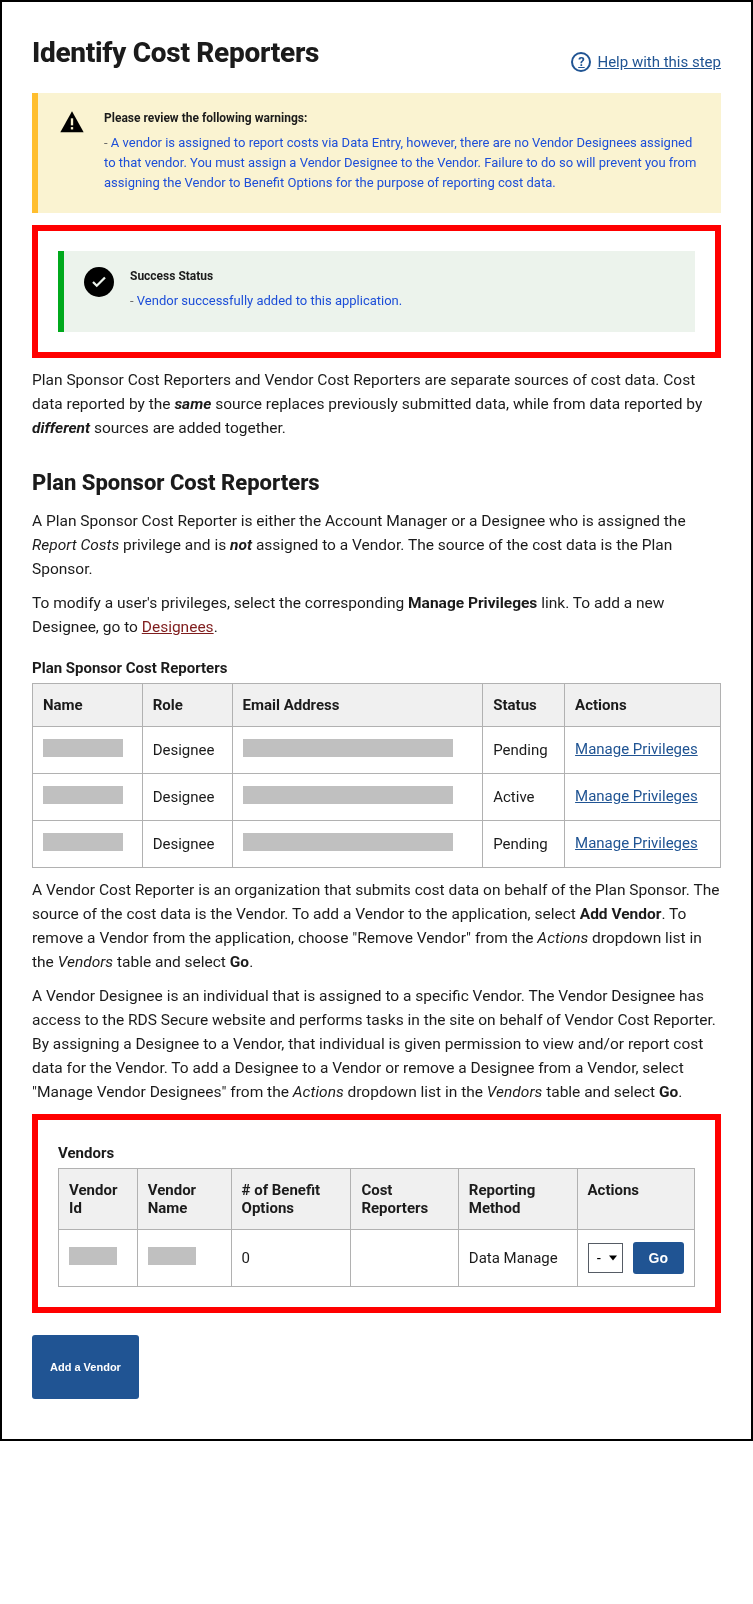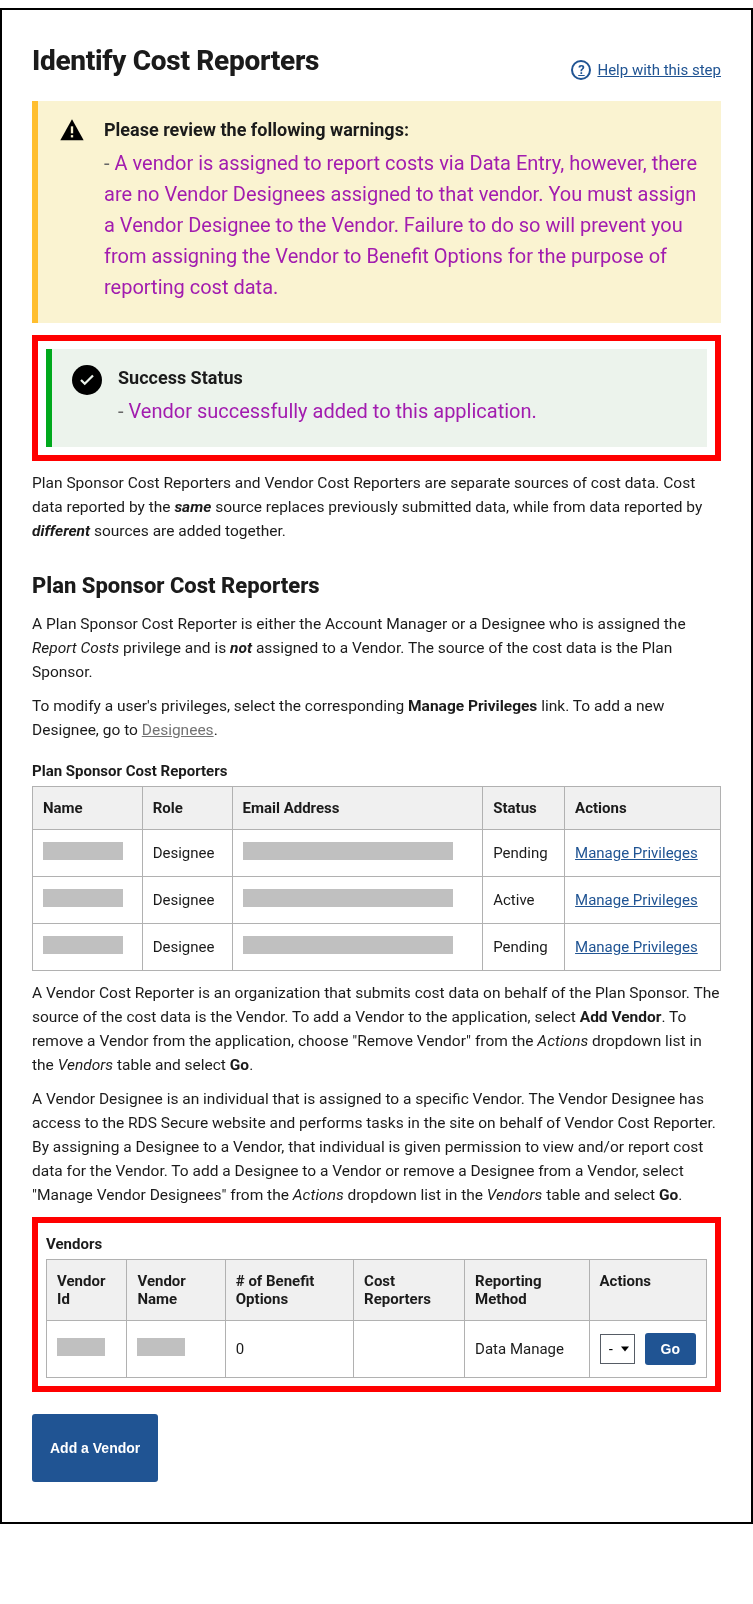--- a/index.html
+++ b/index.html
@@ -6,21 +6,21 @@
   body {
     margin: 0;
     padding: 0;
     font-family: -apple-system, "Segoe UI", Roboto, Arial, sans-serif;
     background: #fff;
     color: #1b1b1b;
   }
   .frame {
     width: 753px;
     border: 2px solid #000;
-    margin: 8px auto;
+    margin: 0 auto;
     padding: 28px 30px 40px 30px;
   }
   .header-row {
     display: flex;
     justify-content: space-between;
     align-items: center;
   }
   h1 { font-size: 28px; font-weight: 800; margin: 6px 0 24px 0; letter-spacing: -.3px;}
   .help-link { color: #205493; text-decoration: underline; font-size: 15px; display:flex; align-items:center; gap:6px;}
   .help-icon {
@@ -41,28 +41,28 @@
   .alert-success {
     background:#ecf3ec;
     border-left:6px solid #00a91c;
   }
   .alert-icon { flex:0 0 30px; font-size:24px; }
   .success-circle {
     width:30px; height:30px; background:#000; border-radius:50%;
     display:flex; align-items:center; justify-content:center;
   }
   .success-circle svg { width:18px; height:18px; }
-  .alert-title { font-weight:700; font-size:18px; margin:2px 0 8px 0;}
-  .alert-body { font-size:20px; line-height:1.55; color:#a21caf;}
+  .alert-title { font-weight:700; font-size:12px; margin:2px 0 8px 0;}
+  .alert-body { font-size:13px; line-height:1.55; color:#1d4ed8;}
   .alert-body::before { content:"-  "; color:#666;}
-  .highlight-red { border:6px solid #ff0000; padding:8px; margin-bottom:10px;}
+  .highlight-red { border:6px solid #ff0000; padding:20px; margin-bottom:10px;}
   p.body { font-size:15.5px; line-height:1.55; margin:10px 0;}
   em { }
   h2 { font-size:22px; font-weight:800; margin:30px 0 14px 0;}
-  a.inline { color:#737373; text-decoration:underline;}
+  a.inline { color:#7f1d1d; text-decoration:underline;}
   .table-caption { font-weight:700; font-size:15px; margin:20px 0 6px 0;}
   table {
     width:100%; border-collapse:collapse; font-size:15px;border-radius:23px;
   }
   th, td {
     border:1px solid #b1b1b1; padding:12px 10px; text-align:left; vertical-align:middle;
   }
   th { background:#f0f0f0; font-weight:700;}
   .redacted { background:#c0c0c0; height:18px; display:inline-block;}
   .action-link { color:#205493; text-decoration:underline; line-height:1.25; display:inline-block;}
@@ -72,21 +72,21 @@
     font-size:14px; appearance:none; position:relative;
   }
   .select-caret { position:relative; }
   .select-caret::after {
     content:""; position:absolute; right:6px; top:50%; transform:translateY(-50%);
     width:0; height:0; border-left:4px solid transparent; border-right:4px solid transparent;
     border-top:5px solid #000; pointer-events:none;
   }
   .btn {
     background:#205493; color:#fff; border:none; padding:26px 18px;
-    font-weight:700; font-size:14px; cursor:pointer; border-radius:3px;
+    font-weight:700; font-size:11px; cursor:pointer; border-radius:3px;
   }
   .btn-small { padding:8px 16px; font-size:14px;}
   .add-vendor-row { margin-top:22px;}
   .vendors-table th { vertical-align:top;}
 </style>
 </head>
 <body>
 
 <div class="frame">
 

